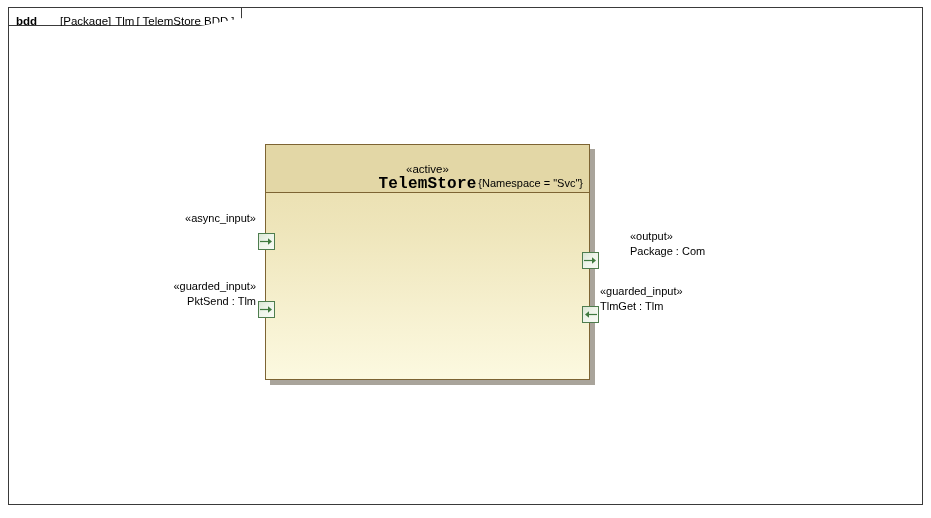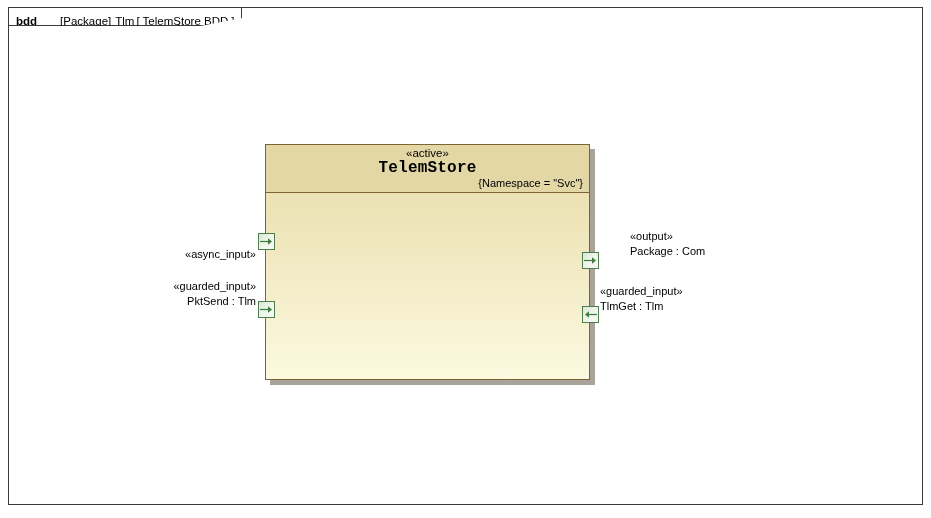--- a/index.html
+++ b/index.html
@@ -90,21 +90,21 @@
     background: linear-gradient(to bottom, #e8dcab 0%, #eee5ba 35%, #f6f0cf 70%, #fcf9e0 100%);
     overflow: hidden;
   }
 
   .block-header {
     position: relative;
     height: 48px;
     box-sizing: border-box;
     background: #e3d7a6;
     border-bottom: 1px solid #7d6433;
-    padding-top: 1px;
+    padding-top: 17px;
   }
   .stereotype-line {
     text-align: center;
     font-size: 11.5px;
     color: #000000;
     line-height: 14px;
   }
   .block-name {
     text-align: center;
     font-size: 16px;
@@ -149,21 +149,21 @@
   .port-label .stereo { display: block; }
   .port-label .pname  { display: block; }
 
   
   #port-run         { left: 258px; top: 233px; }
   #port-tlmrecv     { left: 258px; top: 301px; }
   #port-pktsend     { left: 582px; top: 252px; }
   #port-tlmget      { left: 582px; top: 306px; }
 
   
-  #label-run     { left:  98px; top: 211px; width: 158px; margin-top: 36px; }
+  #label-run     { left:  98px; top: 211px; width: 158px; }
   #label-tlmrecv { left:  98px; top: 279px; width: 158px; }
   #label-pktsend { left: 600px; top: 229px; width: 200px; margin-left: 30px; }
   #label-tlmget  { left: 600px; top: 284px; width: 200px; }
 </style>
 </head>
 <body>
 
 <div id="canvas">
 
   <div class="diagram-frame"></div>

